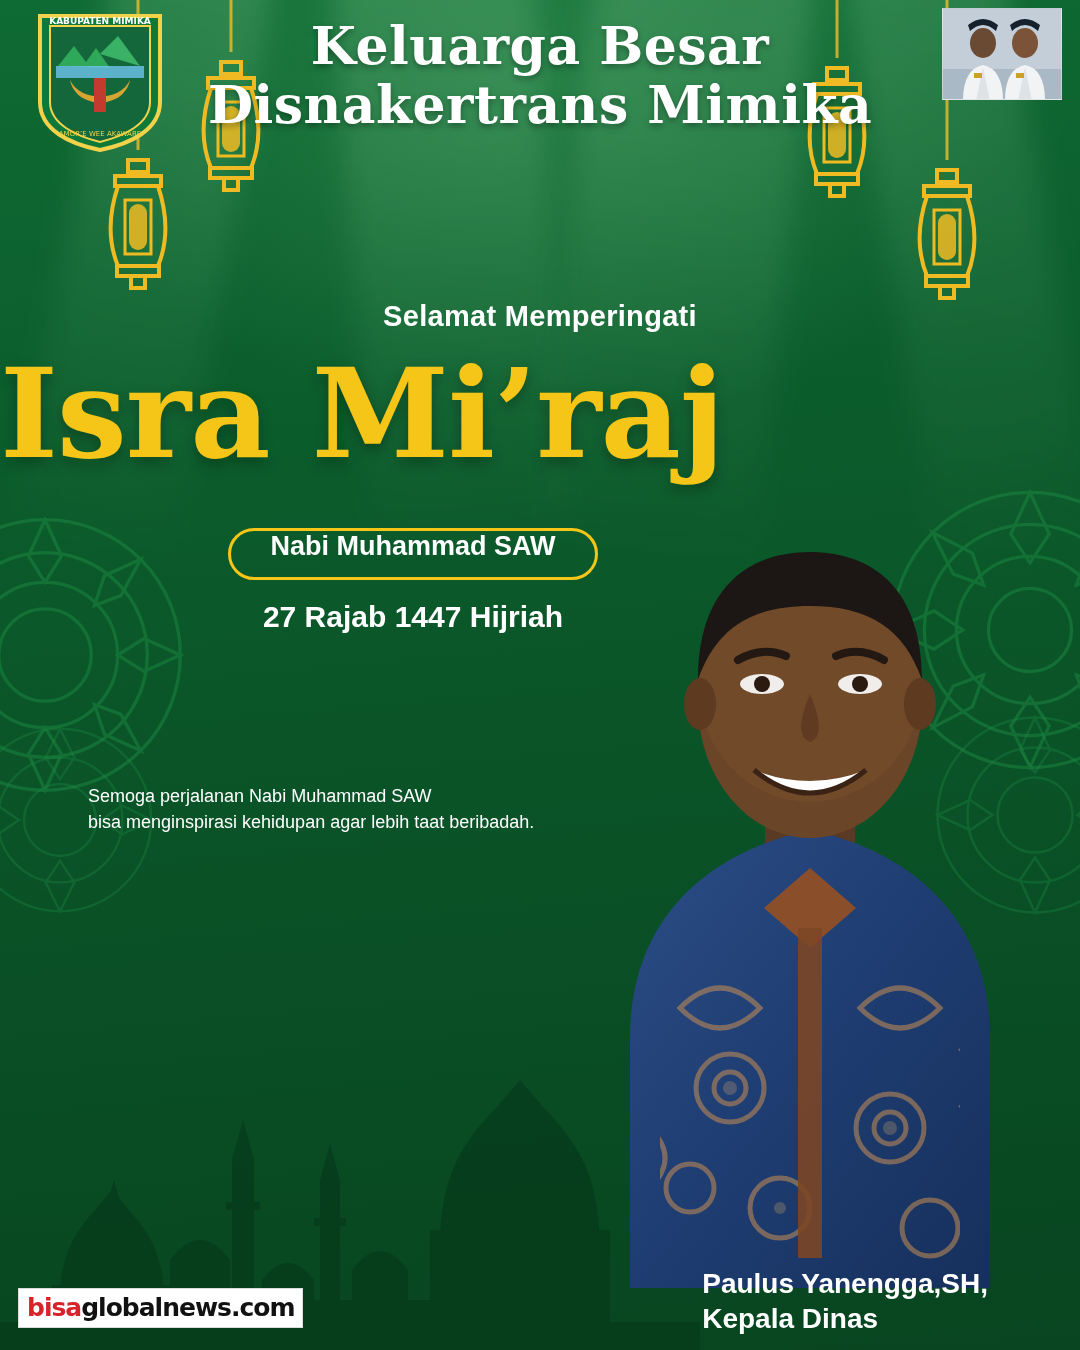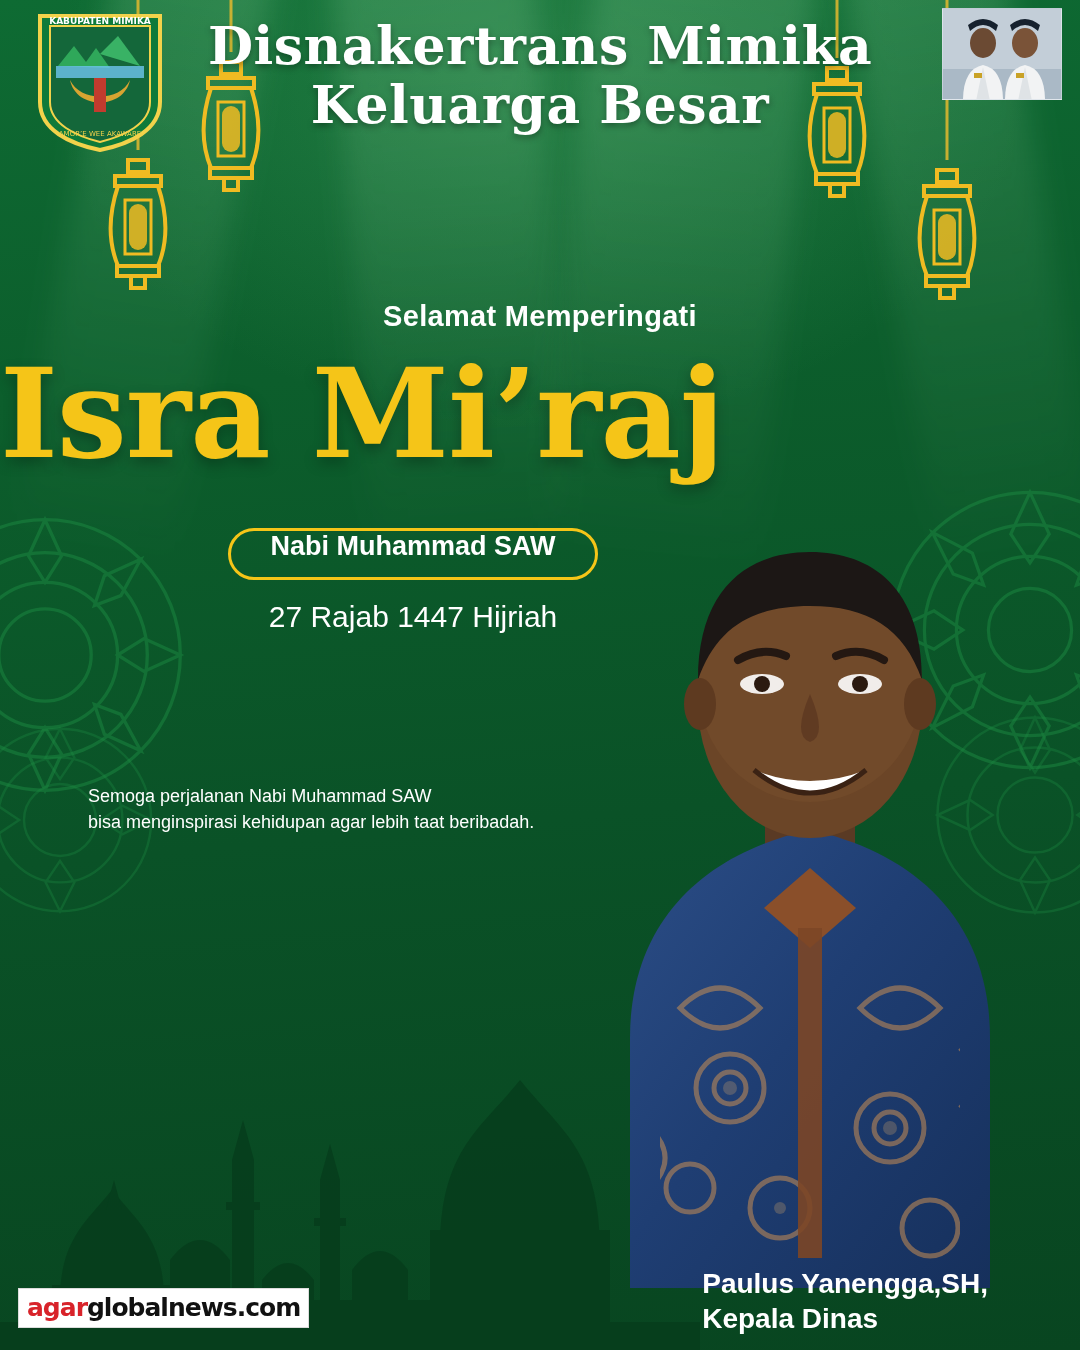--- a/index.html
+++ b/index.html
@@ -99,21 +99,21 @@
     width: 370px; height: 52px;
     border: 3px solid #f5c518;
     border-radius: 30px;
     display: flex; justify-content: center;
     color: #ffffff; font-size: 27px; font-weight: bold;
   }
 
   #hijri-date {
     position: absolute; top: 600px; left: 228px; width: 370px;
     text-align: center;
-    color: #ffffff; font-size: 30px; font-weight: normal;
+    color: #ffffff; font-size: 30px; font-weight: bold;
   }
 
   #wish-text {
     position: absolute; top: 783px; left: 88px;
     width: 600px;
     color: #ffffff;
     font-size: 18px;
     line-height: 1.45;
   }
 
@@ -313,22 +313,22 @@
 
       <ellipse cx="82" cy="34" rx="13" ry="15" fill="#7a5338"></ellipse>
       <path d="M69 22 q13 -12 26 0 l2 -6 q-15 -12 -30 0 z" fill="#16212e"></path>
       <path d="M62 92 q0 -32 20 -36 q20 4 20 36 z" fill="#f2f3f4"></path>
       <path d="M82 58 l-7 34 h14 z" fill="#dfe3e6"></path>
       <rect x="73" y="64" width="8" height="5" fill="#c9a227"></rect>
     </svg>
   </div>
 
   <div id="header-title">
+    <div>Keluarga Besar</div>
     <div>Disnakertrans Mimika</div>
-    <div>Keluarga Besar</div>
   </div>
 
   <div id="greeting-sub">Selamat Memperingati</div>
 
   <div id="main-title">Isra Mi’raj</div>
 
   <div id="prophet-pill">
     <span>Nabi Muhammad SAW</span>
   </div>
 
@@ -429,17 +429,17 @@
       <path d="M224 282 q56 46 112 0" stroke="#3a2214" stroke-width="5" fill="none"></path>
     </svg>
   </div>
 
   <div id="signature-block">
     <div>Paulus Yanengga,SH,</div>
     <div>Kepala Dinas</div>
   </div>
 
   <div id="watermark">
-    <span class="wm-red">agar</span>
+    <span class="wm-red">bisa</span>
     <span class="wm-black">globalnews.com</span>
   </div>
 
 </div>
 
 </body></html>

